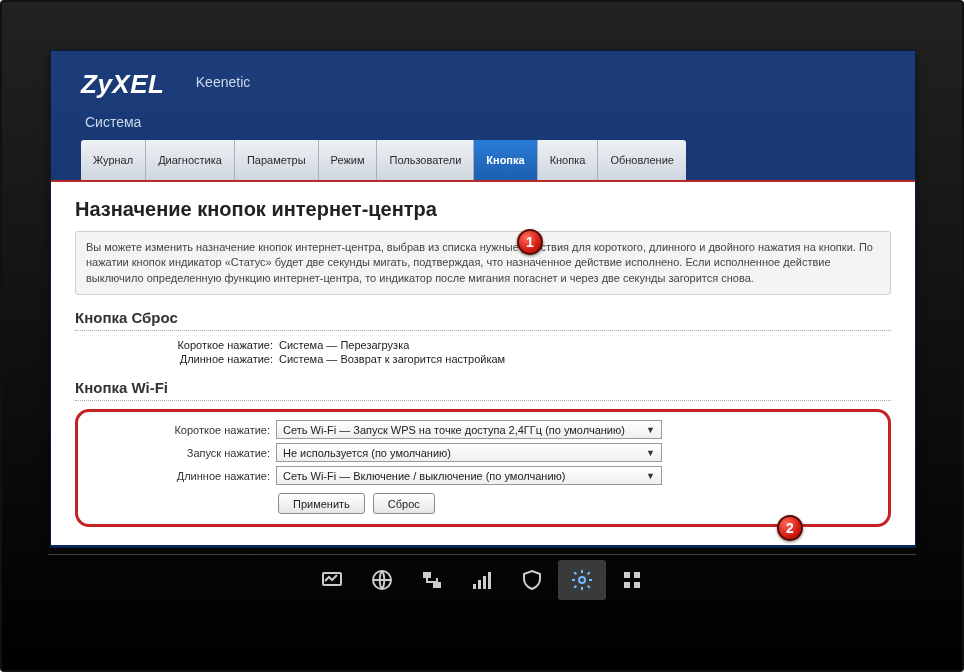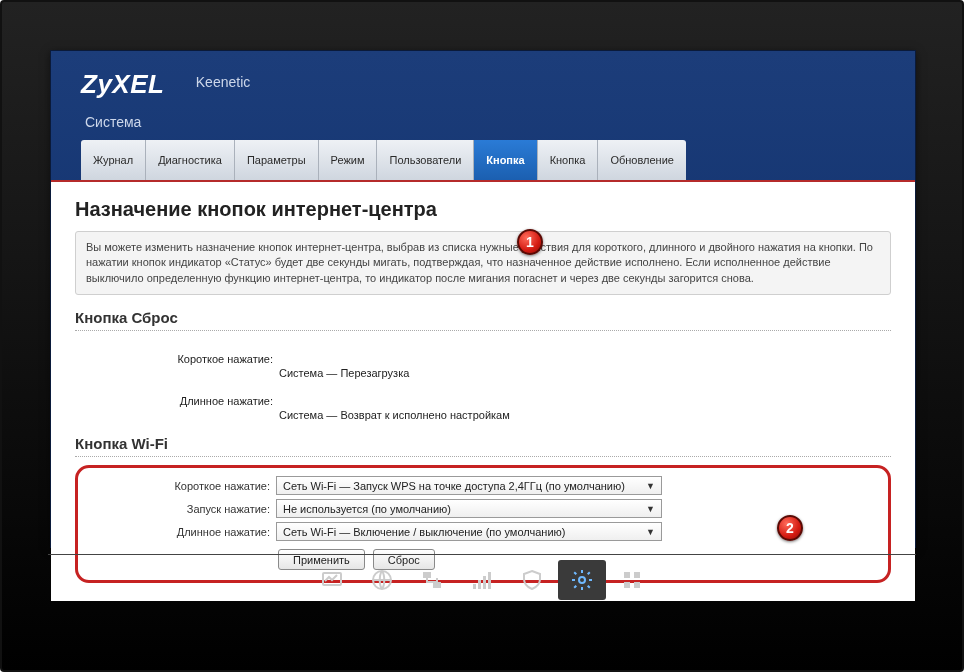--- a/index.html
+++ b/index.html
@@ -105,21 +105,21 @@
 .dotted-hr { border: none; border-top: 1px dotted #aaa; margin: 2px 0 8px 0; }
 .kv-row {
   display: flex;
   align-items: center;
   gap: 6px;
   margin-bottom: 2px;
   font-size: 11px;
   color: #222;
 }
 .kv-label { width: 198px; text-align: right; }
-.kv-value { flex: 1; text-align: left; color: #222; margin-top: 28px; }
+.kv-value { flex: 1; text-align: left; color: #222; }
 .redbox {
   border: 3px solid #c62222;
   border-radius: 14px;
   padding: 8px 6px 10px 6px;
   margin-top: 6px;
   position: relative;
 }
 .select-row {
   display: flex;
   align-items: center;
@@ -225,21 +225,21 @@
       <div class="infobox">Вы можете изменить назначение кнопок интернет-центра, выбрав из списка нужные действия для короткого, длинного и двойного нажатия на кнопки. По нажатии кнопок индикатор «Статус» будет две секунды мигать, подтверждая, что назначенное действие исполнено. Если исполненное действие выключило определенную функцию интернет-центра, то индикатор после мигания погаснет и через две секунды загорится снова.</div>
 
       <div class="block-title">Кнопка Сброс</div>
       <hr class="dotted-hr">
       <div class="kv-row">
         <div class="kv-label">Короткое нажатие:</div>
         <div class="kv-value">Система — Перезагрузка</div>
       </div>
       <div class="kv-row">
         <div class="kv-label">Длинное нажатие:</div>
-        <div class="kv-value">Система — Возврат к исполнено настройкам</div>
+        <div class="kv-value">Система — Возврат к загорится настройкам</div>
       </div>
 
       <div class="block-title">Кнопка Wi-Fi</div>
       <hr class="dotted-hr">
 
       <div class="redbox">
         <div class="select-row">
           <div class="sel-label">Короткое нажатие:</div>
           <div class="faux-select">
             <span>Сеть Wi-Fi — Запуск WPS на точке доступа 2,4ГГц (по умолчанию)</span>

